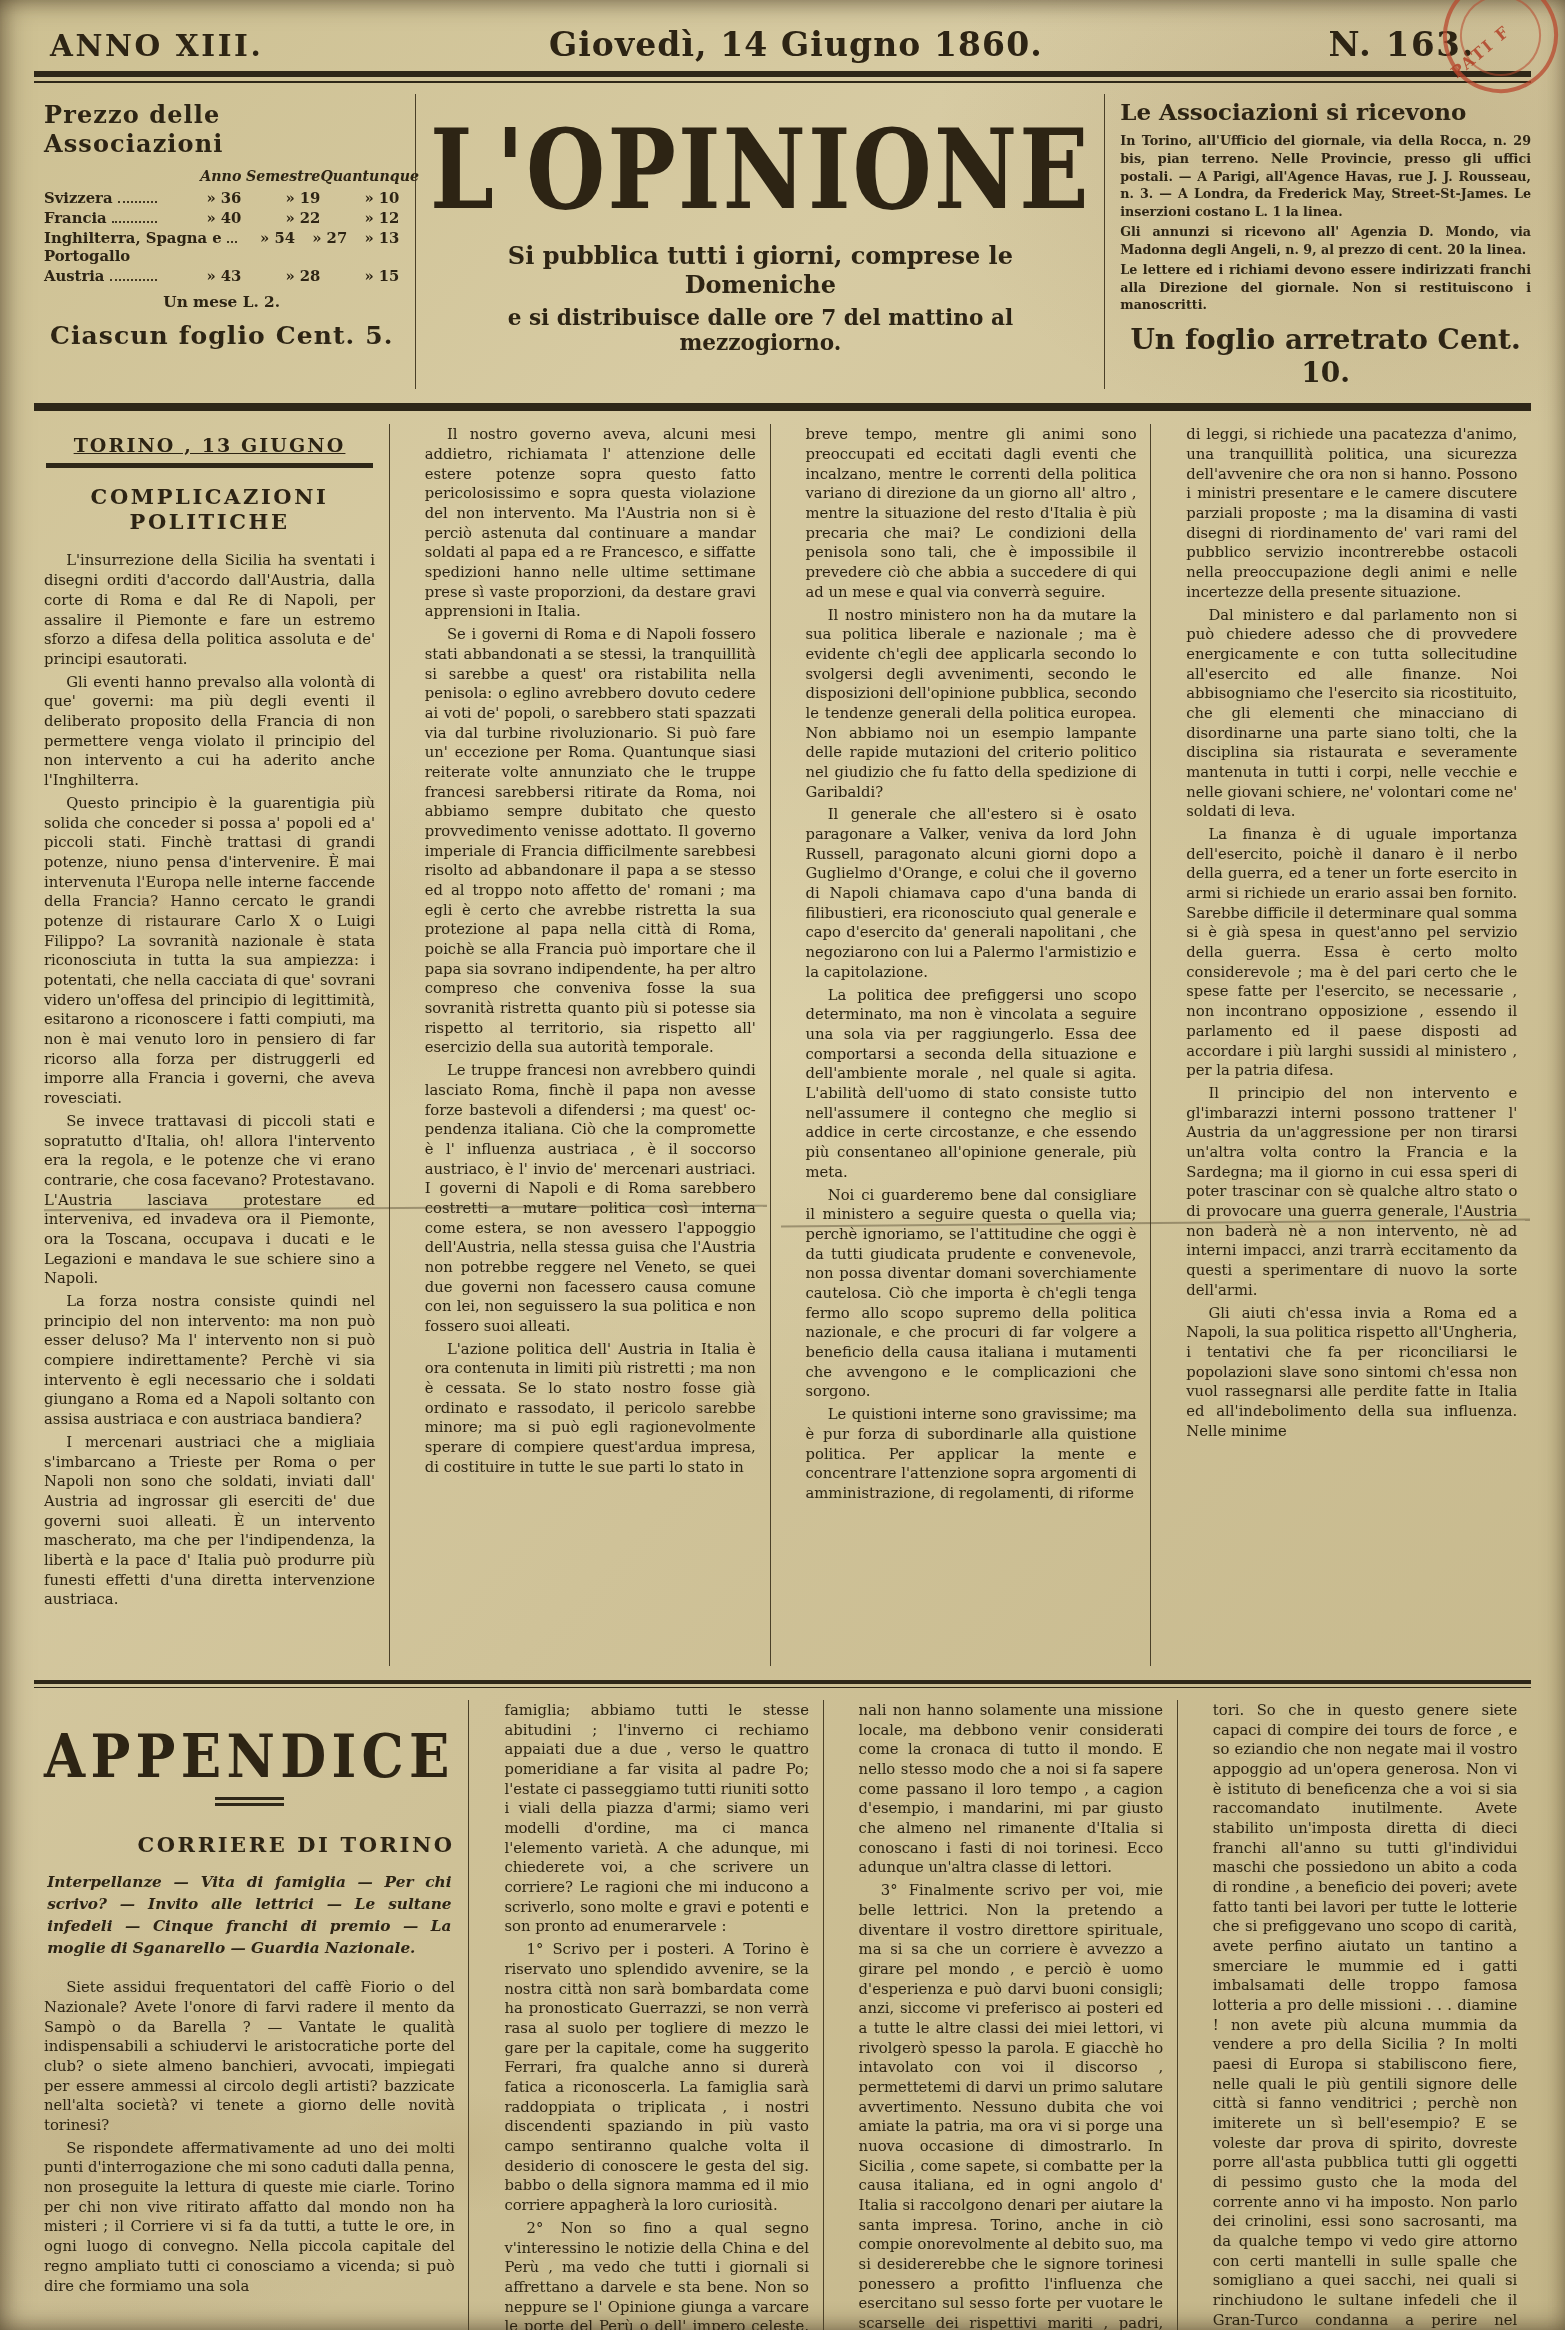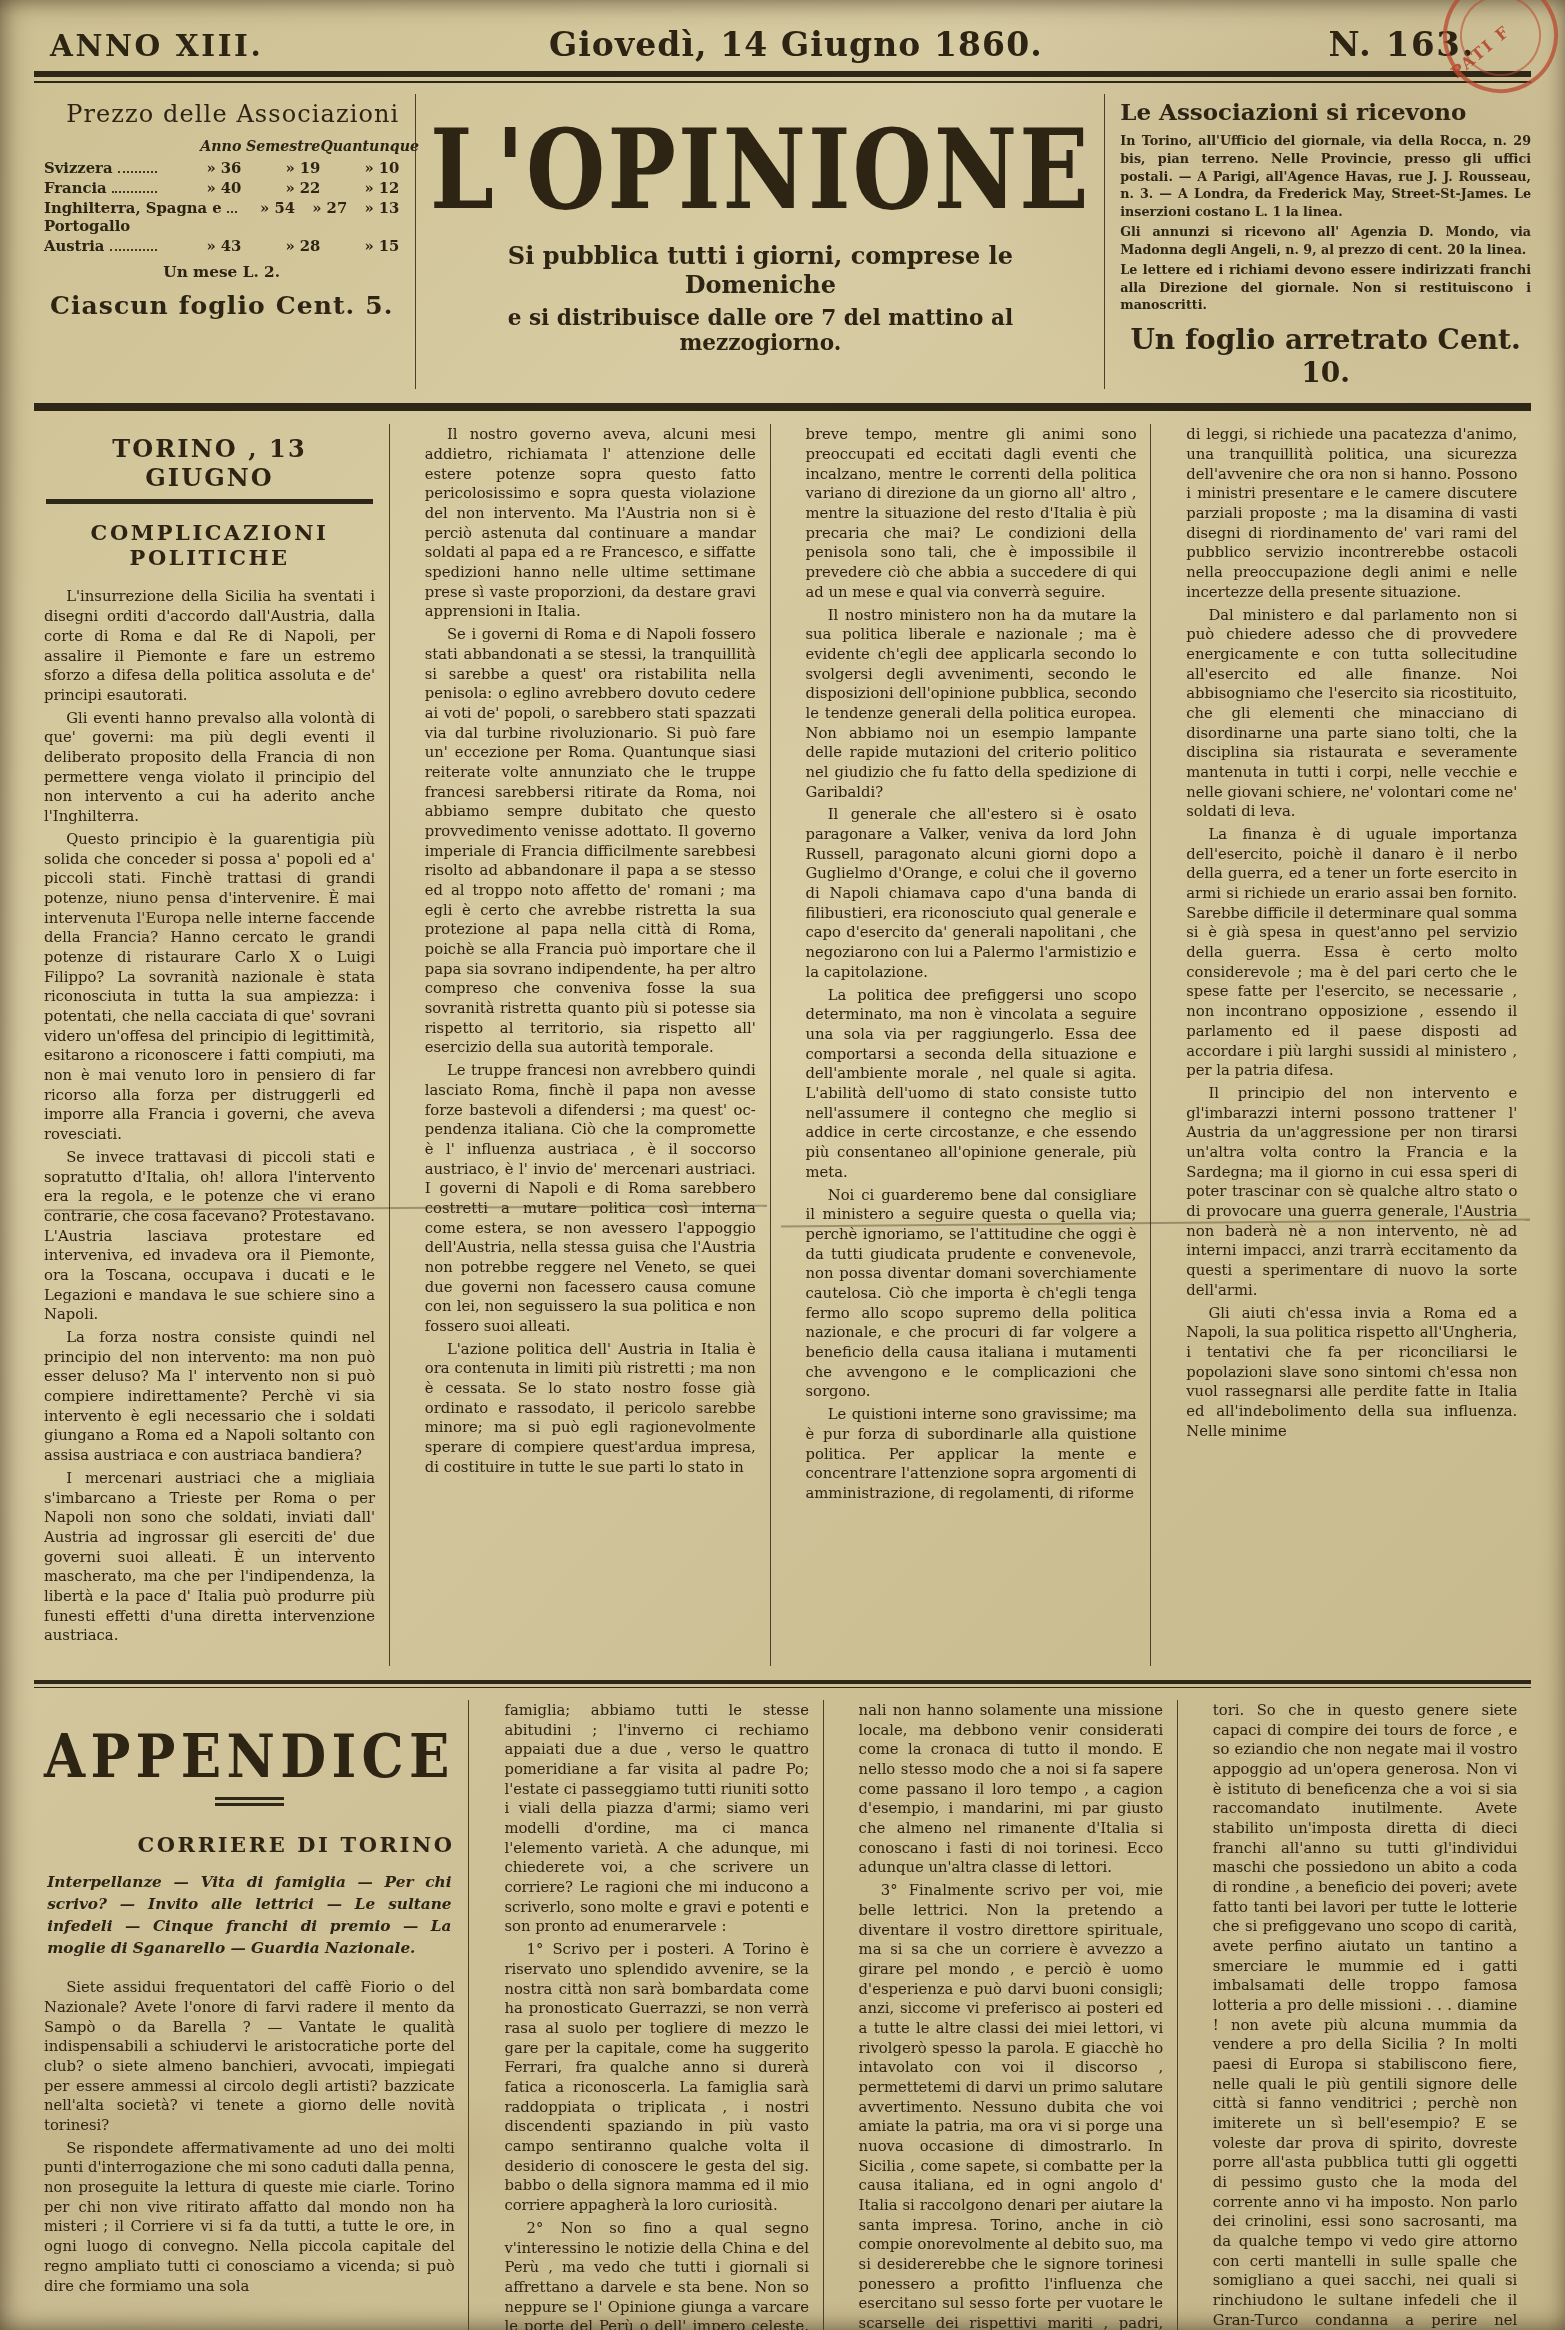--- a/index.html
+++ b/index.html
@@ -21,21 +21,21 @@
   }
   
   .header-top{display:flex;align-items:baseline;padding:24px 90px 4.2px 50px;}
   .anno{font-size:29.5px;font-weight:bold;letter-spacing:2.6px;font-variant:small-caps;}
   .issue-date{flex:1;text-align:center;font-size:33px;font-weight:bold;letter-spacing:1.1px;}
   .numero{font-size:34px;font-weight:bold;letter-spacing:1.6px;}
   .double-rule{margin:3.2px 34px 0;height:12.7px;
     background:linear-gradient(#2e2718 0 6.3px,transparent 6.3px 9.5px,#2e2718 9.5px 11.6px,transparent 11.6px);}
   .header-main{display:flex;align-items:stretch;padding:9.5px 34px 10.5px 44px;}
   .price-box{width:372px;border-right:1.6px solid #4a4028;padding:2.1px 16px 0 0;}
-  .price-title{font-size:24px;font-weight:normal;text-align:right;letter-spacing:1.1px;margin:4.2px 0 10.5px;}
+  .price-title{font-size:24px;font-weight:bold;text-align:left;letter-spacing:1.1px;margin:4.2px 0 10.5px;}
   .price-head{display:flex;font-size:14.2px;font-style:italic;font-weight:bold;margin-bottom:4.2px;}
   .price-head .spacer{flex:1;}
   .price-head .hcol{width:79px;text-align:right;}
   .prow{display:flex;align-items:baseline;font-size:14.8px;font-weight:600;line-height:1.25;margin:1.6px 0;}
   .plabel{max-width:222px;}
   .pleader{flex:1;border-bottom:2.6px dotted #423822;margin:0 5.3px 3.7px;min-width:10.5px;}
   .pnum{width:79px;text-align:right;white-space:nowrap;}
   .price-month{text-align:center;font-weight:bold;font-size:15.3px;margin-top:7.4px;}
   .price-sheet{text-align:center;font-weight:bold;font-size:25px;margin-top:9.5px;letter-spacing:1.1px;}
   .masthead{flex:1;text-align:center;padding:0 13.7px;}
@@ -46,21 +46,21 @@
   .reception-box{width:430px;border-left:1.6px solid #4a4028;padding:2.1px 0 0 14.8px;}
   .reception-title{font-size:23px;font-weight:bold;text-align:left;margin:2.1px 0 7.4px;}
   .reception-paras p{font-size:12.7px;font-weight:600;line-height:1.4;text-align:justify;margin:2.1px 0;text-indent:0;}
   .back-issue{font-size:28px;font-weight:bold;text-align:center;margin-top:8.4px;}
   .thick-rule{height:7.4px;background:#2e2718;margin:4.2px 34px 0;}
   
   .main{display:flex;padding:13.7px 34px 0 44px;min-height:1242px;}
   .col{flex:1;padding:0 13.7px;}
   .col:first-child{padding-left:0;}
   .col + .col{border-left:1.6px solid #4a4028;padding-left:35px;}
-  .dateline{font-size:24px;font-weight:bold;text-align:center;letter-spacing:2.1px;margin:9.5px 0 7.4px;}
+  .dateline{font-size:19px;font-weight:bold;text-align:center;letter-spacing:2.1px;margin:9.5px 0 7.4px;text-decoration:underline;}
   .dateline-rule{height:5.3px;background:#2e2718;margin:0 2.1px 16px;}
   .article-title{font-size:21px;font-weight:bold;text-align:center;letter-spacing:2.6px;margin:13.7px 0 16px;}
   .para, .paras p{font-size:14.8px;line-height:1.33;text-align:justify;text-indent:1.5em;margin:0 0 3.2px;color:#2b2212;}
   .cont p:first-child{text-indent:0;}
   
   .section-divider{margin:13.7px 34px 0;height:9.5px;
     background:linear-gradient(#2e2718 0 3.7px,transparent 3.7px 6.9px,#2e2718 6.9px 8.4px,transparent 8.4px);}
   .appendix{display:flex;padding:10.5px 34px 16px 44px;}
   .appendix-title{font-size:53px;font-weight:bold;text-align:center;letter-spacing:5.3px;margin:21px 0 13.7px;
     transform:scaleY(1.12);transform-origin:top center;}

